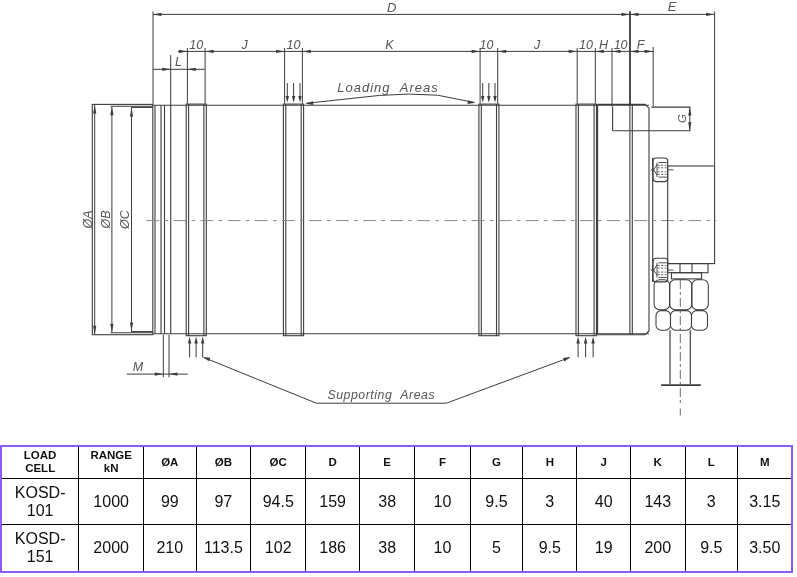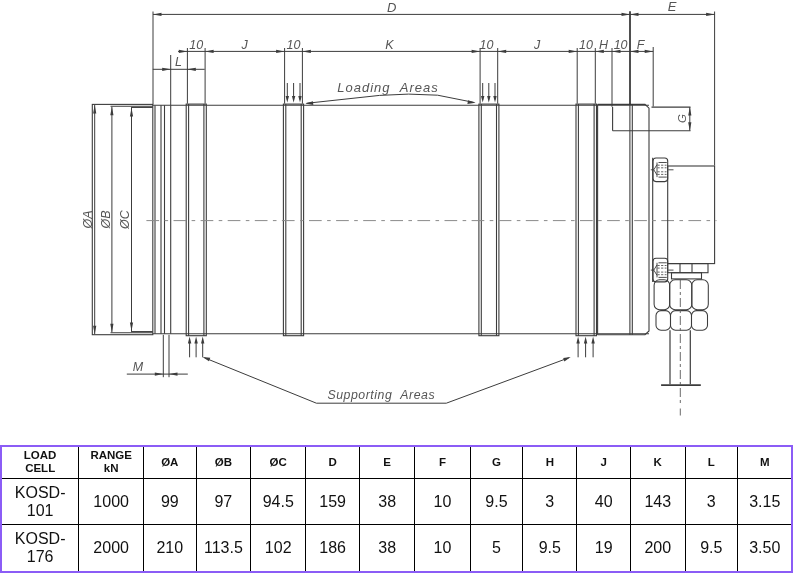--- a/index.html
+++ b/index.html
@@ -229,21 +229,21 @@
           <td>38</td>
           <td>10</td>
           <td>9.5</td>
           <td>3</td>
           <td>40</td>
           <td>143</td>
           <td>3</td>
           <td>3.15</td>
         </tr>
 <tr>
-          <td>KOSD-176</td>
+          <td>KOSD-151</td>
           <td>2000</td>
           <td>210</td>
           <td>113.5</td>
           <td>102</td>
           <td>186</td>
           <td>38</td>
           <td>10</td>
           <td>5</td>
           <td>9.5</td>
           <td>19</td>

